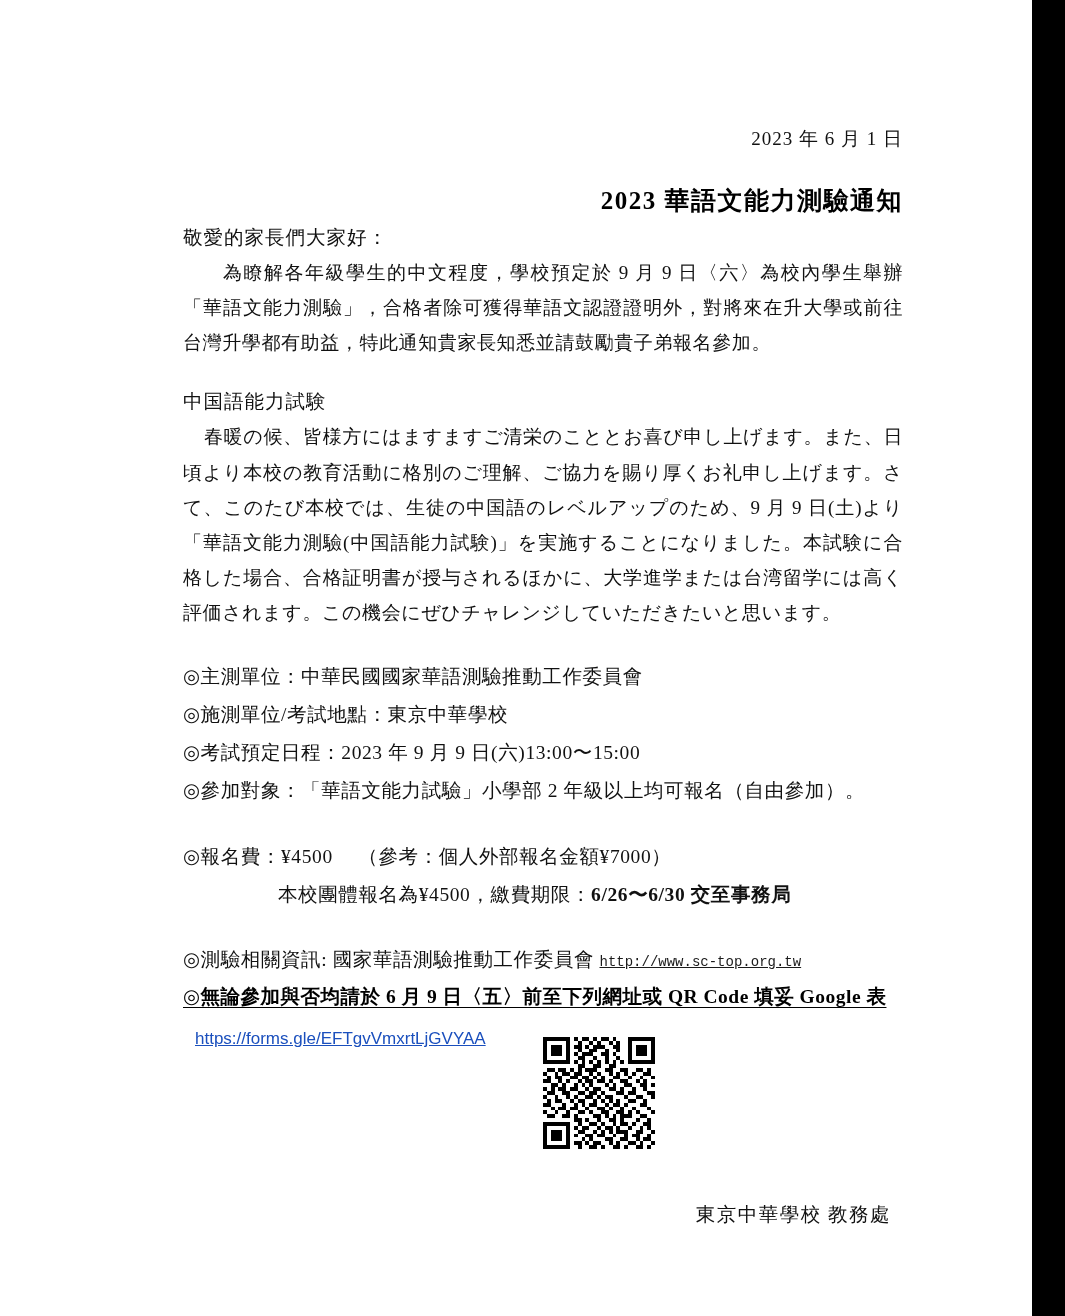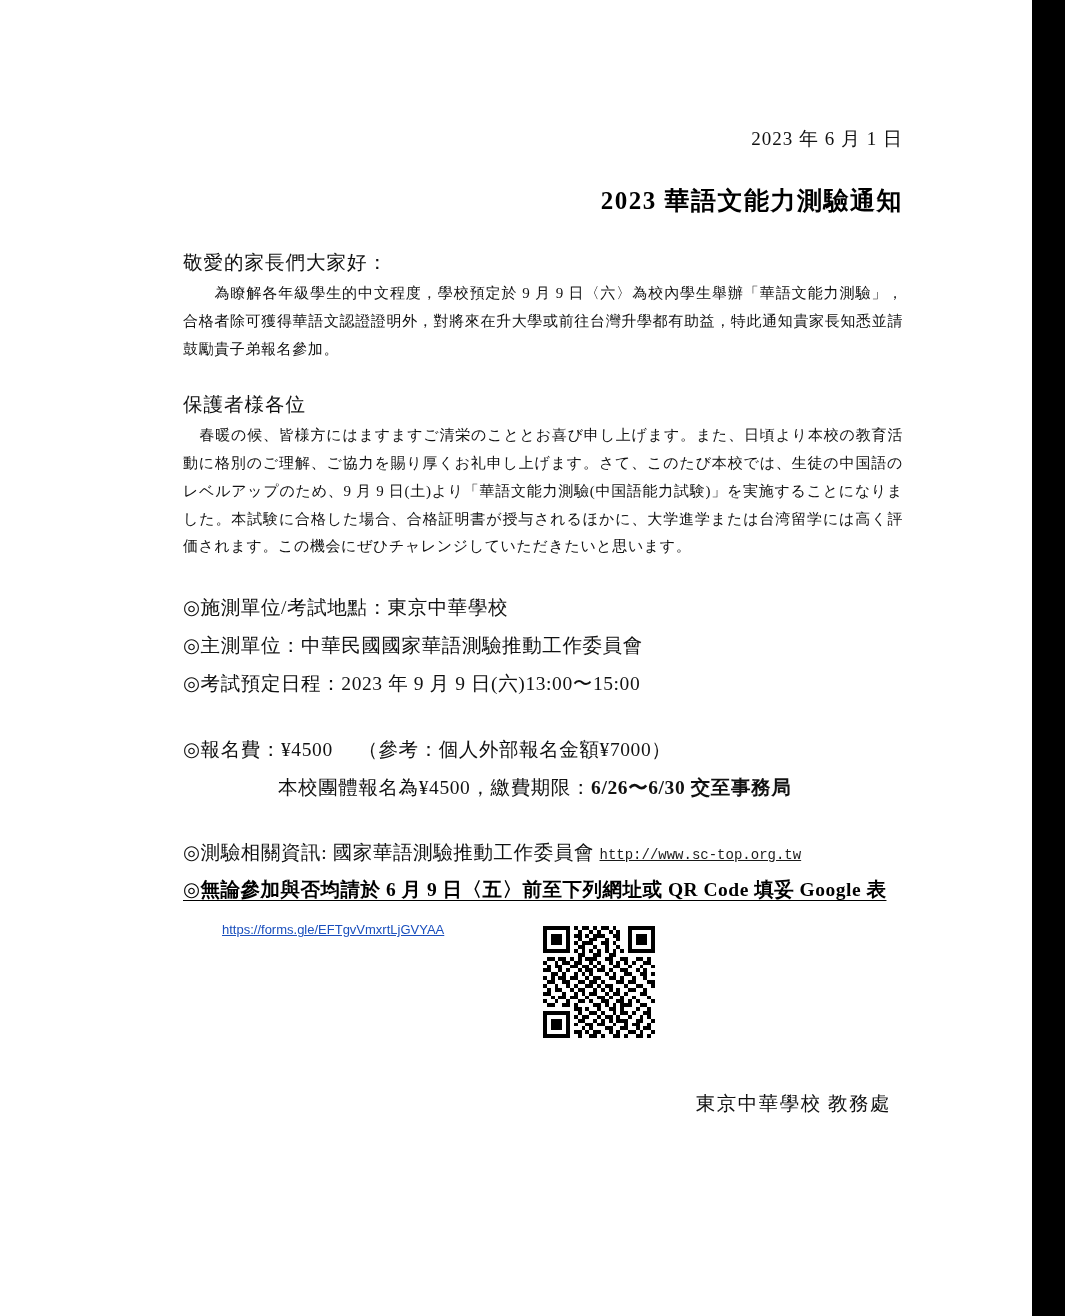--- a/index.html
+++ b/index.html
@@ -48,25 +48,25 @@
     text-align: right;
     font-size: 25px;
     font-weight: bold;
     letter-spacing: 1.5px;
     margin-top: 32px;
     color: #000;
   }
   .salutation {
     font-size: 19.5px;
     letter-spacing: 1px;
-    margin-top: 32px;
+    margin-top: 7px;
     color: #111;
   }
   .para {
-    font-size: 15px;
+    font-size: 19px;
     line-height: 1.85;
     letter-spacing: 0.6px;
     color: #111;
     text-align: justify;
     margin-top: 4px;
   }
   .para.indent {
     text-indent: 2.1em;
   }
   .para.indent-jp {
@@ -111,23 +111,23 @@
     line-height: 1.85;
     letter-spacing: 0.5px;
     color: #000;
     text-decoration: underline;
     text-underline-offset: 4px;
     padding-left: 25px;
   }
   .form-link {
     display: inline-block;
     margin-top: 14px;
-    margin-left: 39px;
+    margin-left: 12px;
     font-family: "Liberation Sans", sans-serif;
-    font-size: 13px;
+    font-size: 17px;
     color: #1a4fbd;
     text-decoration: underline;
   }
   .qr-wrap {
     position: relative;
     margin-top: -12px;
     margin-left: 360px;
     width: 112px;
     height: 112px;
   }
@@ -162,28 +162,29 @@
     <div class="content">
 
       <div class="date-line">2023 年 6 月 1 日</div>
 
       <div class="doc-title">2023 華語文能力測驗通知</div>
 
       <div class="salutation">敬愛的家長們大家好：</div>
 
       <div class="para indent">為瞭解各年級學生的中文程度，學校預定於 9 月 9 日〈六〉為校內學生舉辦「華語文能力測驗」，合格者除可獲得華語文認證證明外，對將來在升大學或前往台灣升學都有助益，特此通知貴家長知悉並請鼓勵貴子弟報名參加。</div>
 
-      <div class="salutation gap-lg">保護者様各位</div>
+      <div class="salutation gap-lg">中国語能力試験</div>
 
       <div class="para indent-jp">春暖の候、皆様方にはますますご清栄のこととお喜び申し上げます。また、日頃より本校の教育活動に格別のご理解、ご協力を賜り厚くお礼申し上げます。さて、このたび本校では、生徒の中国語のレベルアップのため、9 月 9 日(土)より「華語文能力測驗(中国語能力試験)」を実施することになりました。本試験に合格した場合、合格証明書が授与されるほかに、大学進学または台湾留学には高く評価されます。この機会にぜひチャレンジしていただきたいと思います。</div>
 
       <div class="gap-lg">
+        <div class="bullet-line">◎主測單位：中華民國國家華語測驗推動工作委員會</div>
         <div class="bullet-line">◎施測單位/考試地點：東京中華學校</div>
-        <div class="bullet-line">◎主測單位：中華民國國家華語測驗推動工作委員會</div>
         <div class="bullet-line">◎考試預定日程：2023 年 9 月 9 日(六)13:00〜15:00</div>
+        <div class="bullet-line">◎參加對象：「華語文能力試驗」小學部 2 年級以上均可報名（自由參加）。</div>
       </div>
 
       <div class="gap-lg">
         <div class="bullet-line">◎報名費：¥4500 　（參考：個人外部報名金額¥7000）</div>
         <div class="fee-sub">
           <span>本校團體報名為¥4500，繳費期限：</span><span class="bold-note">6/26〜6/30 交至事務局</span>
         </div>
       </div>
 
       <div class="gap-lg">

